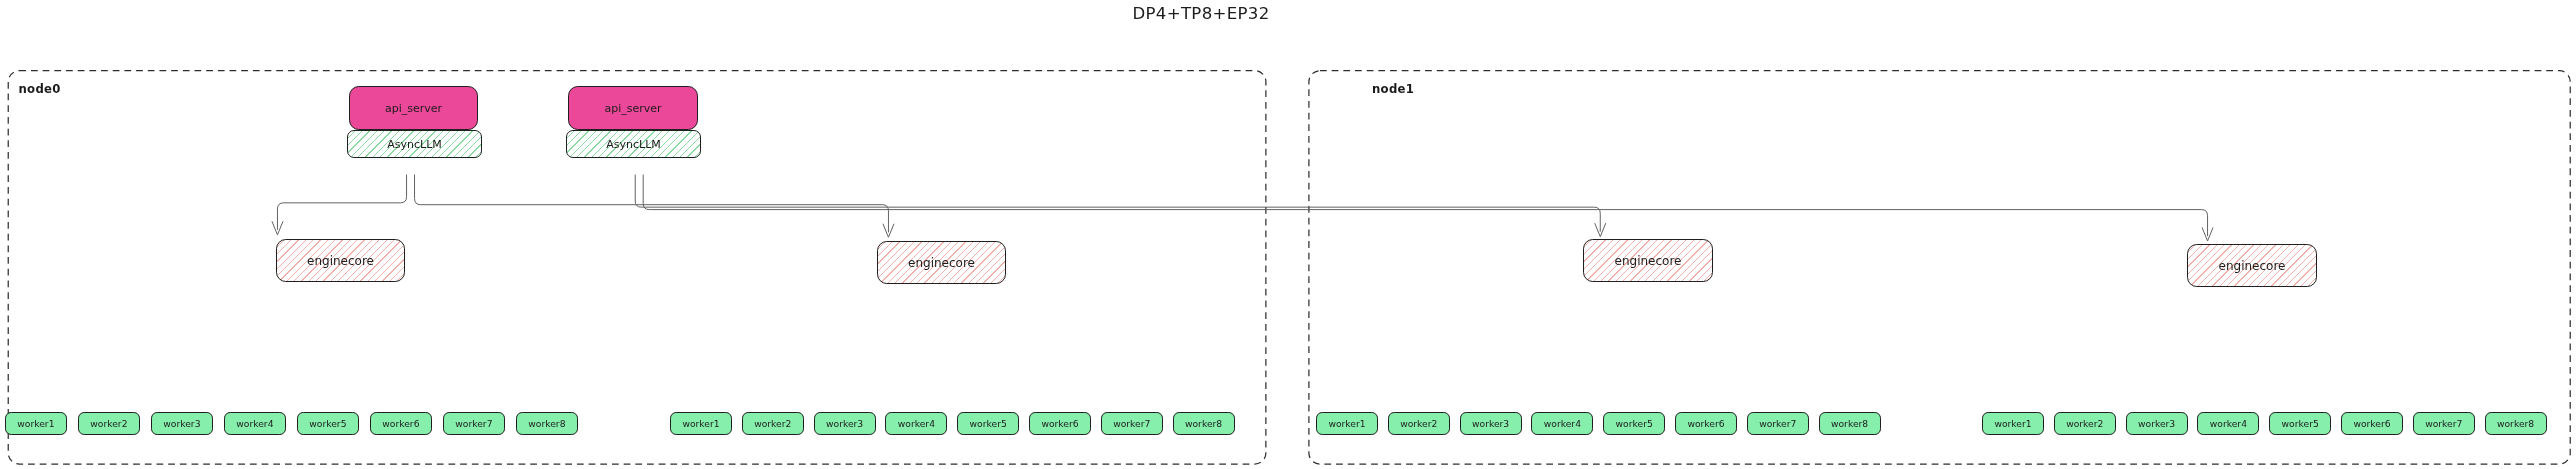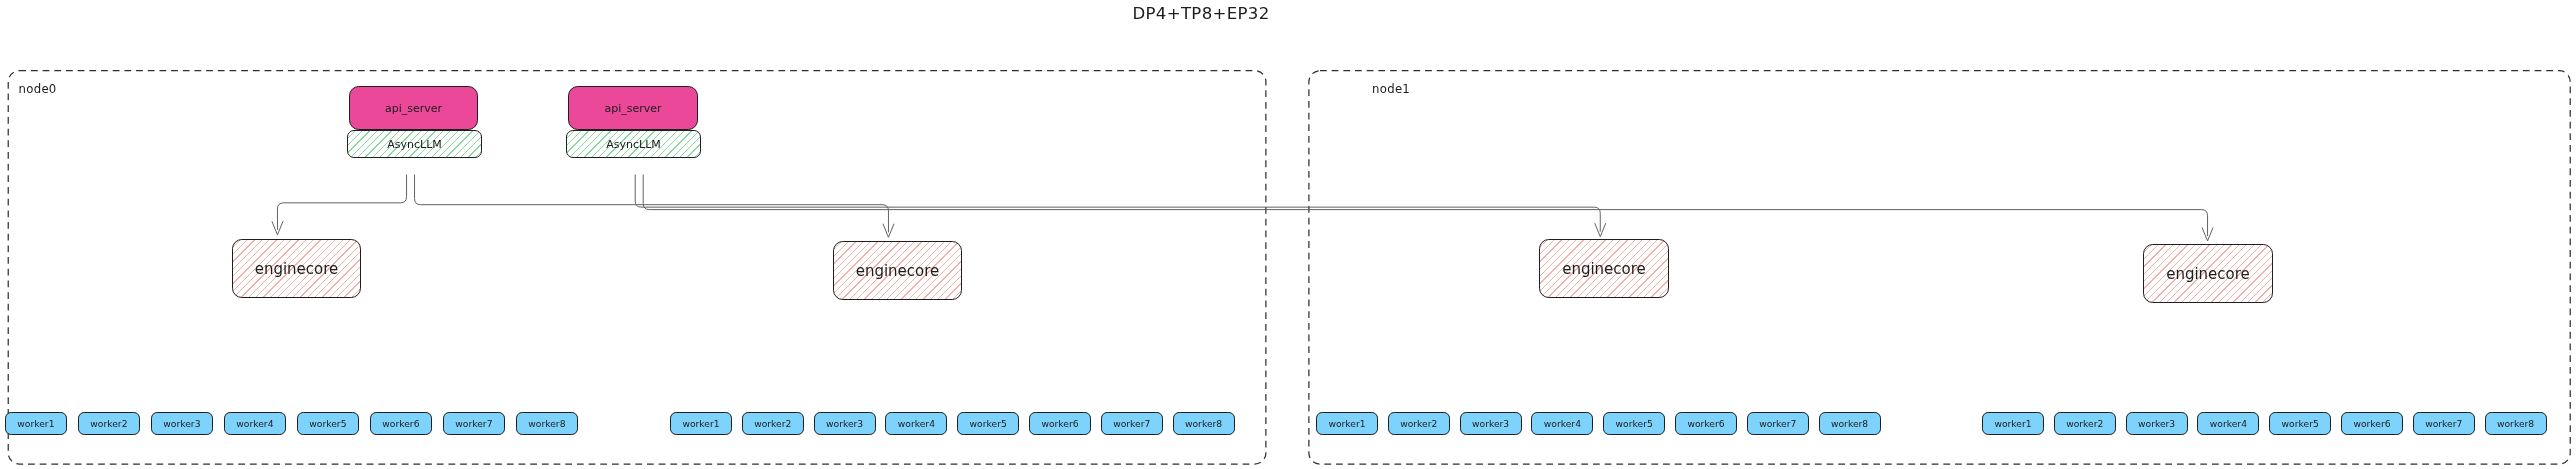--- a/index.html
+++ b/index.html
@@ -19,51 +19,52 @@
     overflow:hidden;
   }
   .title{
     position:absolute;top:3.7px;left:1201px;transform:translateX(-50%);
     font-size:16.6px;letter-spacing:0.3px;white-space:nowrap;text-align:center;
   }
   svg.layer{position:absolute;left:0;top:0;}
   .node-rect{fill:none;stroke:var(--c-node);stroke-width:2;stroke-dasharray:11 8;}
   .conn{fill:none;stroke:var(--c-line);stroke-width:1.6;}
   .node-label{
-    position:absolute;font-size:11.7px;letter-spacing:0.3px;white-space:nowrap;
+    position:absolute;font-size:11.7px;letter-spacing:0.3px;white-space:nowrap;font-weight:bold;
   }
   .box{
     position:absolute;box-sizing:border-box;
     display:flex;align-items:center;justify-content:center;
     border:1.5px solid var(--c-border);
     background:#ec4899;white-space:nowrap;
   }
   .srv{height:44px;border-radius:9.8px;font-size:11px;}
   .llm{
     height:28px;border-radius:7px;font-size:11px;
     background:
       repeating-linear-gradient(135deg,
         rgba(255,255,255,0) 0px, rgba(255,255,255,0) 4.3px,
         var(--c-async) 4.3px, var(--c-async) 5.2px),
       #fff;
     text-align: center;
   }
   .engine{
-    height:59px;border-radius:9.8px;font-size:15px;
+    height:43px;border-radius:9.8px;font-size:12px;
     background:
       repeating-linear-gradient(135deg,
         rgba(255,255,255,0) 0px, rgba(255,255,255,0) 4.3px,
         var(--c-engine) 4.3px, var(--c-engine) 5.2px),
       #fff;
+    margin-left: 44px;
   }
   .wgroup{position:absolute;top:412px;display:flex;}
   .worker{
     position:relative;box-sizing:border-box;
     width:62px;height:23px;border:1.2px solid var(--c-border);border-radius:6.2px;
-    background:#7dd3fc;display:flex;align-items:center;justify-content:center;
+    background:#86efac;display:flex;align-items:center;justify-content:center;
     font-size:9.2px;white-space:nowrap;
   }
   .g1{left:4.9px;gap:11px;}
   .g2{left:670px;gap:9.8px;}
   .g3{left:1316px;gap:9.8px;}
   .g4{left:1982px;gap:9.8px;}
 </style>
 </head>
 <body>
 

